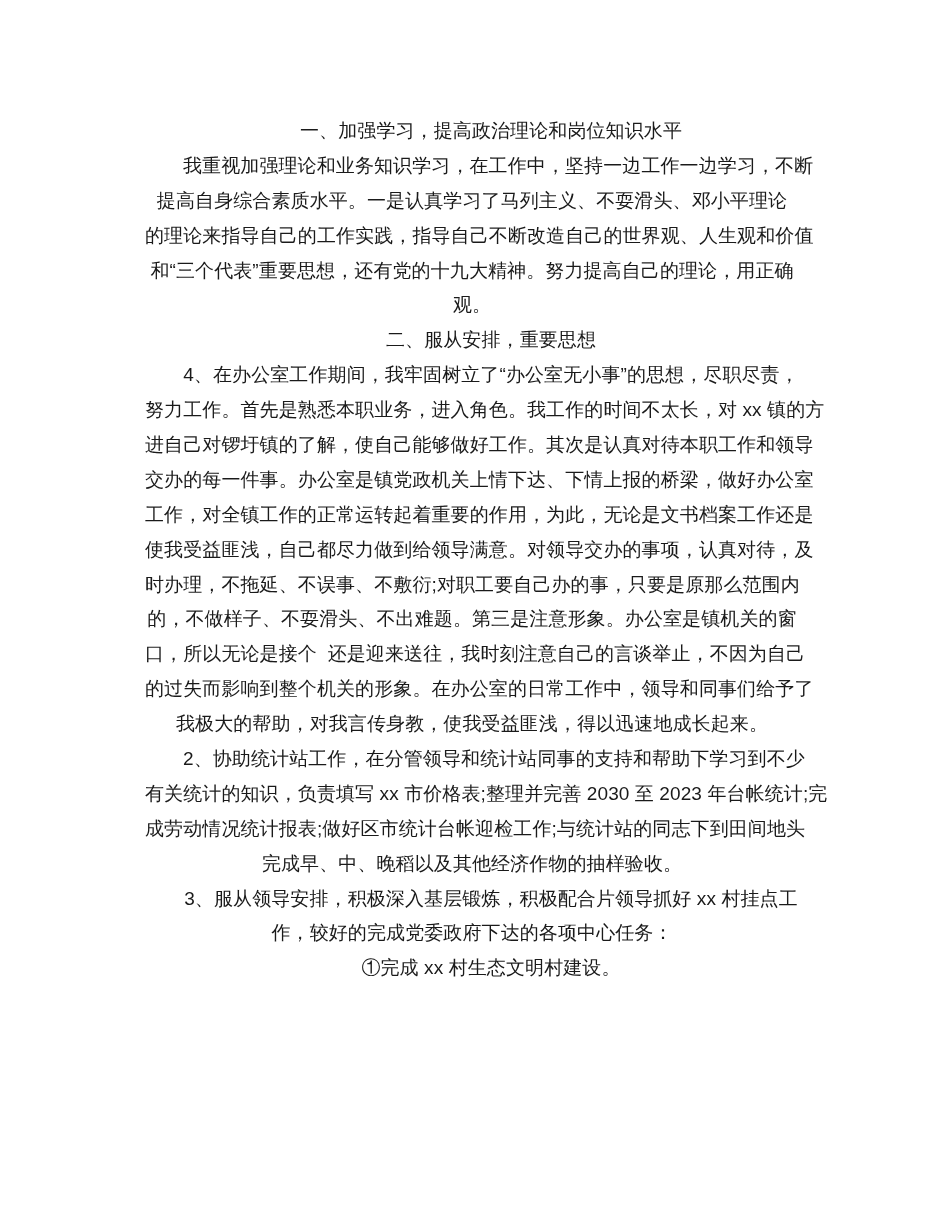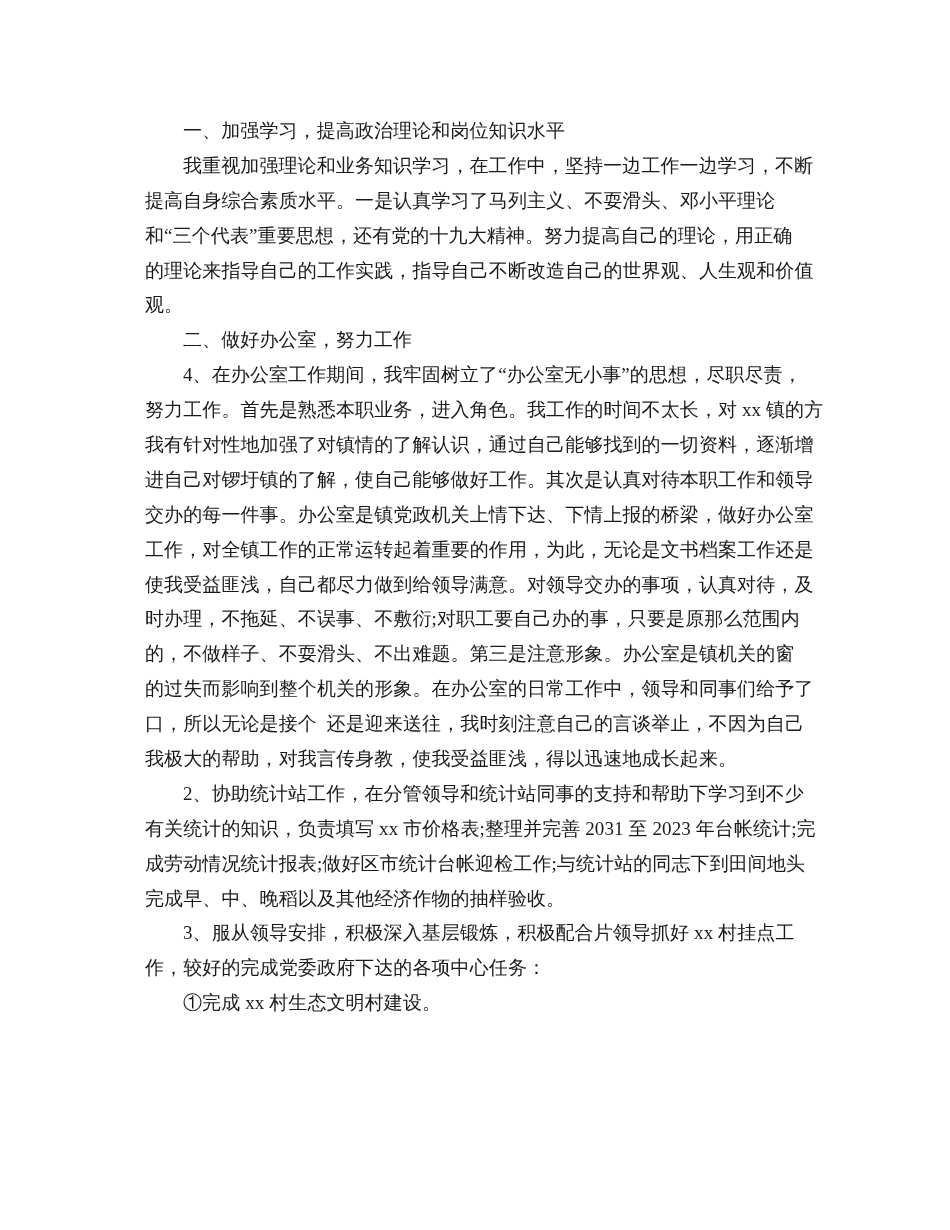--- a/index.html
+++ b/index.html
@@ -12,63 +12,63 @@
     height: 1230px;
     position: relative;
     overflow: hidden;
   }
   .page {
     position: absolute;
     left: 145px;
     top: 114px;
     width: 654px;
     color: #1a1a1a;
-    font-family: Liberation Serif, serif;
+    font-family: Liberation Sans, sans-serif;
     font-size: 19px;
     line-height: 34.9px;
     letter-spacing: 0.1px;
+    text-align: center;
   }
   .line {
     display: block;
     white-space: nowrap;
     height: 34.9px;
   }
   .indent {
     padding-left: 38px;
   }
 </style>
 </head>
 <body>
 
 <div class="page">
 
   <span class="line indent">一、加强学习，提高政治理论和岗位知识水平</span>
   <span class="line indent">我重视加强理论和业务知识学习，在工作中，坚持一边工作一边学习，不断</span>
   <span class="line">提高自身综合素质水平。一是认真学习了马列主义、不耍滑头、邓小平理论</span>
+  <span class="line">的理论来指导自己的工作实践，指导自己不断改造自己的世界观、人生观和价值</span>
   <span class="line">和“三个代表”重要思想，还有党的十九大精神。努力提高自己的理论，用正确</span>
-  <span class="line">的理论来指导自己的工作实践，指导自己不断改造自己的世界观、人生观和价值</span>
   <span class="line">观。</span>
 
-  <span class="line indent">二、做好办公室，努力工作</span>
+  <span class="line indent">二、服从安排，重要思想</span>
 
   <span class="line indent">4、在办公室工作期间，我牢固树立了“办公室无小事”的思想，尽职尽责，</span>
   <span class="line">努力工作。首先是熟悉本职业务，进入角色。我工作的时间不太长，对 xx 镇的方</span>
-  <span class="line">我有针对性地加强了对镇情的了解认识，通过自己能够找到的一切资料，逐渐增</span>
   <span class="line">进自己对锣圩镇的了解，使自己能够做好工作。其次是认真对待本职工作和领导</span>
   <span class="line">交办的每一件事。办公室是镇党政机关上情下达、下情上报的桥梁，做好办公室</span>
   <span class="line">工作，对全镇工作的正常运转起着重要的作用，为此，无论是文书档案工作还是</span>
   <span class="line">使我受益匪浅，自己都尽力做到给领导满意。对领导交办的事项，认真对待，及</span>
   <span class="line">时办理，不拖延、不误事、不敷衍;对职工要自己办的事，只要是原那么范围内</span>
   <span class="line">的，不做样子、不耍滑头、不出难题。第三是注意形象。办公室是镇机关的窗</span>
+  <span class="line" style="white-space: pre;">口，所以无论是接个  还是迎来送往，我时刻注意自己的言谈举止，不因为自己</span>
   <span class="line">的过失而影响到整个机关的形象。在办公室的日常工作中，领导和同事们给予了</span>
-  <span class="line" style="white-space: pre;">口，所以无论是接个  还是迎来送往，我时刻注意自己的言谈举止，不因为自己</span>
   <span class="line">我极大的帮助，对我言传身教，使我受益匪浅，得以迅速地成长起来。</span>
 
   <span class="line indent">2、协助统计站工作，在分管领导和统计站同事的支持和帮助下学习到不少</span>
-  <span class="line">有关统计的知识，负责填写 xx 市价格表;整理并完善 2031 至 2023 年台帐统计;完</span>
+  <span class="line">有关统计的知识，负责填写 xx 市价格表;整理并完善 2030 至 2023 年台帐统计;完</span>
   <span class="line">成劳动情况统计报表;做好区市统计台帐迎检工作;与统计站的同志下到田间地头</span>
   <span class="line">完成早、中、晚稻以及其他经济作物的抽样验收。</span>
 
   <span class="line indent">3、服从领导安排，积极深入基层锻炼，积极配合片领导抓好 xx 村挂点工</span>
   <span class="line">作，较好的完成党委政府下达的各项中心任务：</span>
 
   <span class="line indent">①完成 xx 村生态文明村建设。</span>
 
 </div>
 

